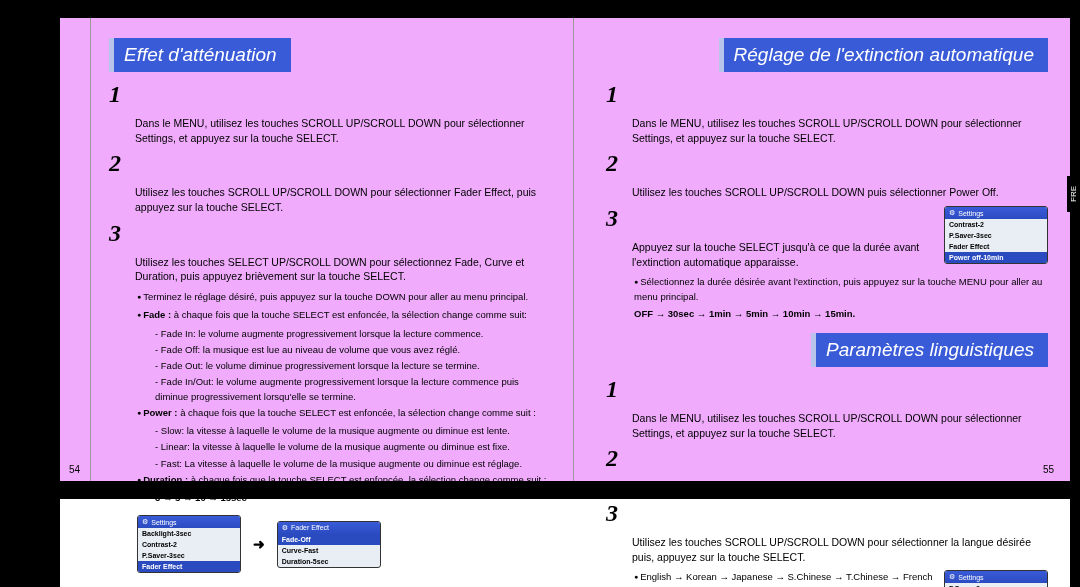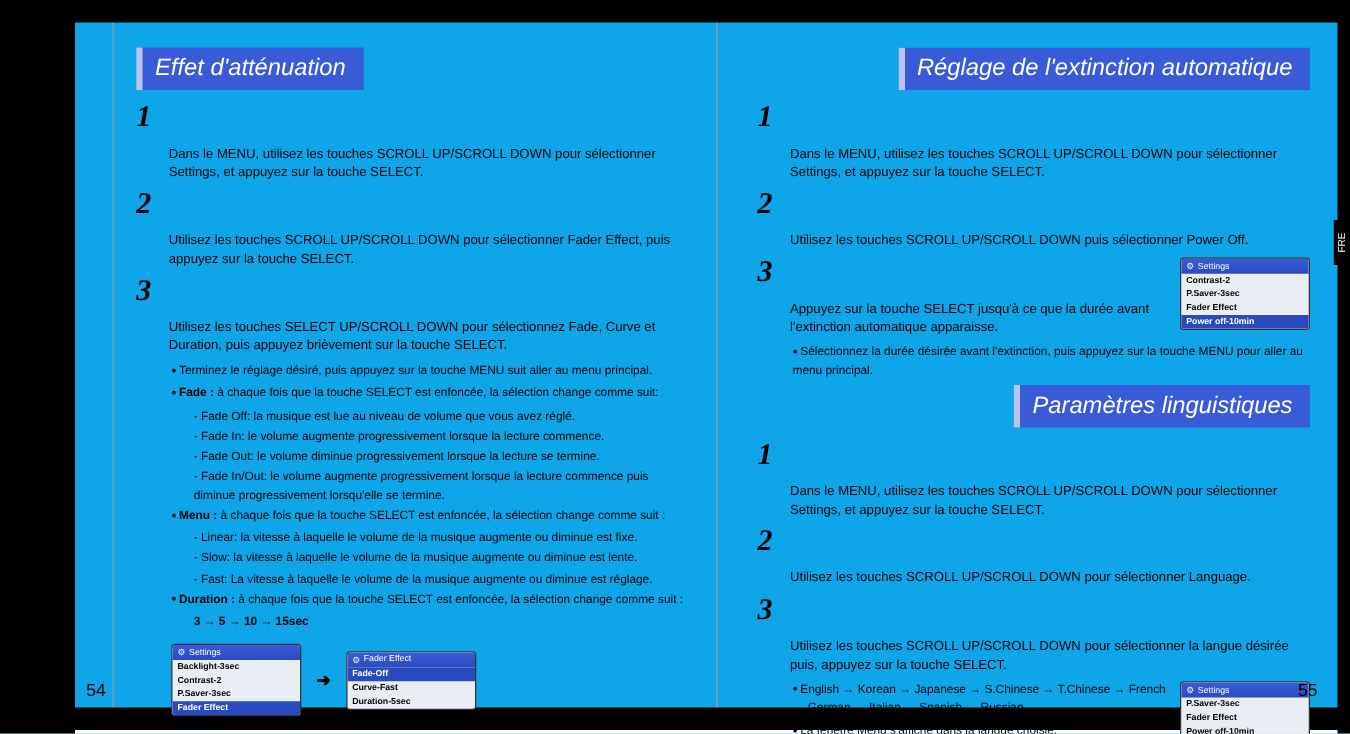--- a/index.html
+++ b/index.html
@@ -1,38 +1,38 @@
 <!DOCTYPE html>
 <html><head>
 <meta charset="utf-8">
 <style>
   * { box-sizing: border-box; margin: 0; padding: 0; }
   body { font-family: Arial, Helvetica, sans-serif; background: #fff; width: 1080px; height: 587px; overflow: hidden; }
-  .page { width: 1080px; height: 584px; position: relative; background: #0ea5e9; }
+  .page { width: 1080px; height: 499px; position: relative; background: #f0abfc; }
   .blackbar { position: absolute; background: #000; }
   .blackbar.top { left: 0; top: 0; width: 1080px; height: 18px; }
   .blackbar.bottom { left: 0; bottom: 0; width: 1080px; height: 18px; }
   .blackbar.left { left: 0; top: 0; width: 60px; height: 587px; }
   .blackbar.right { right: 0; top: 0; width: 10px; height: 587px; }
   .content { position: absolute; left: 60px; right: 10px; top: 18px; bottom: 18px; display: flex; }
   .col { flex: 1; padding: 20px 22px 8px 22px; position: relative; }
   .col-left { border-left: 1px solid #999; margin-left: 30px; padding-left: 18px; }
   .col-right { border-left: 1px solid #999; padding-left: 32px; }
   .heading { background: #3a5bd8; color: #fff; font-size: 19px; font-weight: 500; font-style: italic; padding: 6px 14px 6px 10px; border-left: 5px solid #b8c4ea; display: inline-block; margin-bottom: 10px; }
   .col-right .heading { float: right; }
   .heading-wrap { clear: both; overflow: hidden; }
   .step { display: flex; margin-bottom: 6px; }
   .step-num { font-family: Georgia, serif; font-size: 24px; font-weight: bold; font-style: italic; width: 26px; flex-shrink: 0; line-height: 1; }
   .step-text { font-size: 10.5px; line-height: 1.4; padding-top: 2px; margin-top: 32px; }
   .bullet-list { margin-left: 28px; font-size: 9.5px; line-height: 1.5; }
   .bullet { margin-bottom: 4px; }
   .bullet::before { content: "● "; font-size: 7px; vertical-align: 1px; }
   .sub { margin-left: 18px; font-size: 9.5px; line-height: 1.5; }
   .sub-item { margin-bottom: 2px; }
-  .page-num { position: absolute; bottom: 6px; font-size: 14px; }
+  .page-num { position: absolute; bottom: 6px; font-size: 10px; }
   .page-num.pl { left: -22px; }
   .page-num.pr { right: 16px; }
   .fre-tab { position: absolute; right: -10px; top: 158px; background: #000; color: #fff; font-size: 8px; padding: 10px 2px; writing-mode: vertical-rl; transform: rotate(180deg); }
   
   .devices-row { display: flex; align-items: center; gap: 12px; margin: 10px 0 0 28px; }
   .device { width: 104px; border: 1px solid #333; border-radius: 3px; background: #e8eef4; font-size: 7px; overflow: hidden; }
   .dev-title { background: linear-gradient(#3a5bd8,#2a4bc0); color: #fff; padding: 2px 4px; display: flex; align-items: center; gap: 3px; }
   .dev-title::before { content: "⚙"; font-size: 7px; }
   .dev-row { padding: 2px 4px; color: #000; font-weight: bold; }
   .dev-row.sel { background: #2a4bc0; color: #fff; }
@@ -62,32 +62,32 @@
       <div class="step">
         <div class="step-num">2</div>
         <div class="step-text">Utilisez les touches SCROLL UP/SCROLL DOWN pour sélectionner Fader Effect, puis appuyez sur la touche SELECT.</div>
       </div>
       <div class="step">
         <div class="step-num">3</div>
         <div class="step-text">Utilisez les touches SELECT UP/SCROLL DOWN pour sélectionnez Fade, Curve et Duration, puis appuyez brièvement sur la touche SELECT.</div>
       </div>
 
       <div class="bullet-list">
-        <div class="bullet">Terminez le réglage désiré, puis appuyez sur la touche MENU suit aller au menu principal.</div>
+        <div class="bullet">Terminez le réglage désiré, puis appuyez sur la touche DOWN pour aller au menu principal.</div>
         <div class="bullet"><b>Fade :</b> à chaque fois que la touche SELECT est enfoncée, la sélection change comme suit:</div>
         <div class="sub">
+          <div class="sub-item">- Fade In: le volume augmente progressivement lorsque la lecture commence.</div>
           <div class="sub-item">- Fade Off: la musique est lue au niveau de volume que vous avez réglé.</div>
-          <div class="sub-item">- Fade In: le volume augmente progressivement lorsque la lecture commence.</div>
           <div class="sub-item">- Fade Out: le volume diminue progressivement lorsque la lecture se termine.</div>
           <div class="sub-item">- Fade In/Out: le volume augmente progressivement lorsque la lecture commence puis diminue progressivement lorsqu'elle se termine.</div>
         </div>
-        <div class="bullet"><b>Menu :</b> à chaque fois que la touche SELECT est enfoncée, la sélection change comme suit :</div>
+        <div class="bullet"><b>Power :</b> à chaque fois que la touche SELECT est enfoncée, la sélection change comme suit :</div>
         <div class="sub">
+          <div class="sub-item">- Slow: la vitesse à laquelle le volume de la musique augmente ou diminue est lente.</div>
           <div class="sub-item">- Linear: la vitesse à laquelle le volume de la musique augmente ou diminue est fixe.</div>
-          <div class="sub-item">- Slow: la vitesse à laquelle le volume de la musique augmente ou diminue est lente.</div>
           <div class="sub-item">- Fast: La vitesse à laquelle le volume de la musique augmente ou diminue est réglage.</div>
         </div>
         <div class="bullet"><b>Duration :</b> à chaque fois que la touche SELECT est enfoncée, la sélection change comme suit  :</div>
         <div class="sub"><b>3 → 5 → 10 → 15sec</b></div>
       </div>
 
       <div class="devices-row">
         <div class="device">
           <div class="dev-title">Settings</div>
           <div class="dev-row">Backlight-3sec</div>
@@ -131,23 +131,24 @@
         <div class="dev-row sel">Power off-10min</div>
       </div>
 
       <div class="step">
         <div class="step-num">3</div>
         <div class="step-text">Appuyez sur la touche SELECT jusqu'à ce que la durée avant l'extinction automatique apparaisse.</div>
       </div>
       <div class="bullet-list">
         <div class="bullet">Sélectionnez la durée désirée avant l'extinction, puis appuyez sur la touche MENU pour aller au menu principal.</div>
       </div>
+      <div class="bold-seq"><b>OFF → 30sec → 1min → 5min → 10min → 15min.</b></div>
       <div class="clear"></div>
 
-      <div class="heading-wrap" style="">
+      <div class="heading-wrap" style="margin-top:14px">
         <div class="heading">Paramètres linguistiques</div>
       </div>
 
       <div class="step">
         <div class="step-num">1</div>
         <div class="step-text">Dans le MENU, utilisez les touches SCROLL UP/SCROLL DOWN pour sélectionner Settings, et appuyez sur la touche SELECT.</div>
       </div>
       <div class="step">
         <div class="step-num">2</div>
         <div class="step-text">Utilisez les touches SCROLL UP/SCROLL DOWN pour sélectionner Language.</div>

